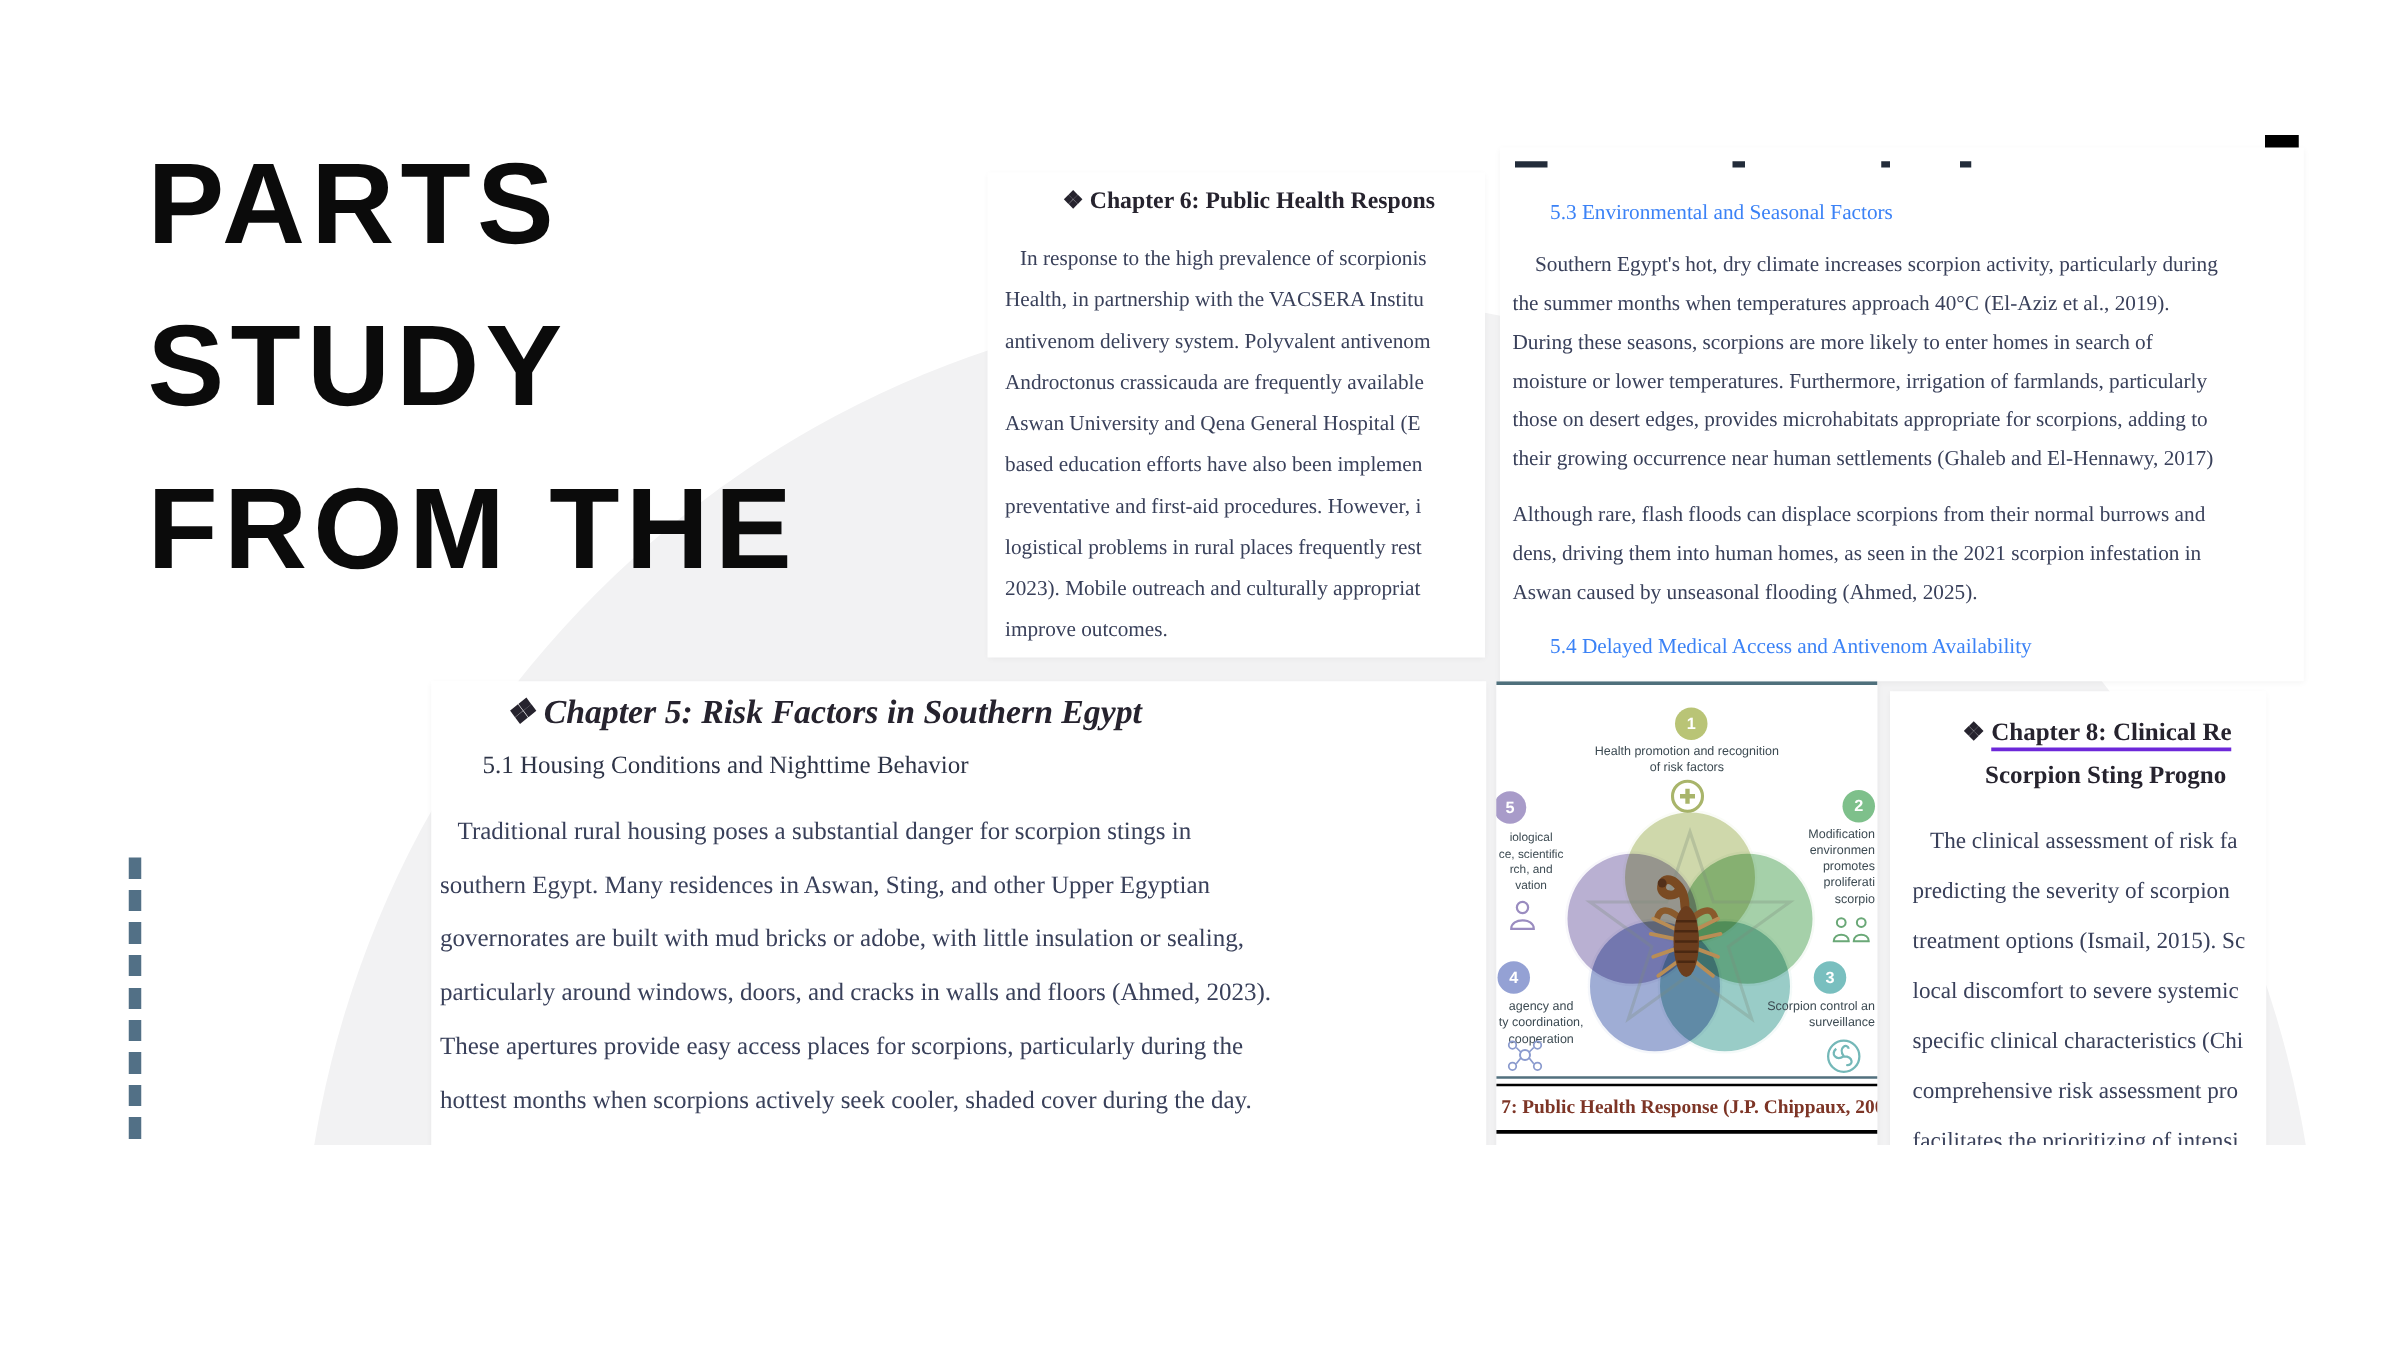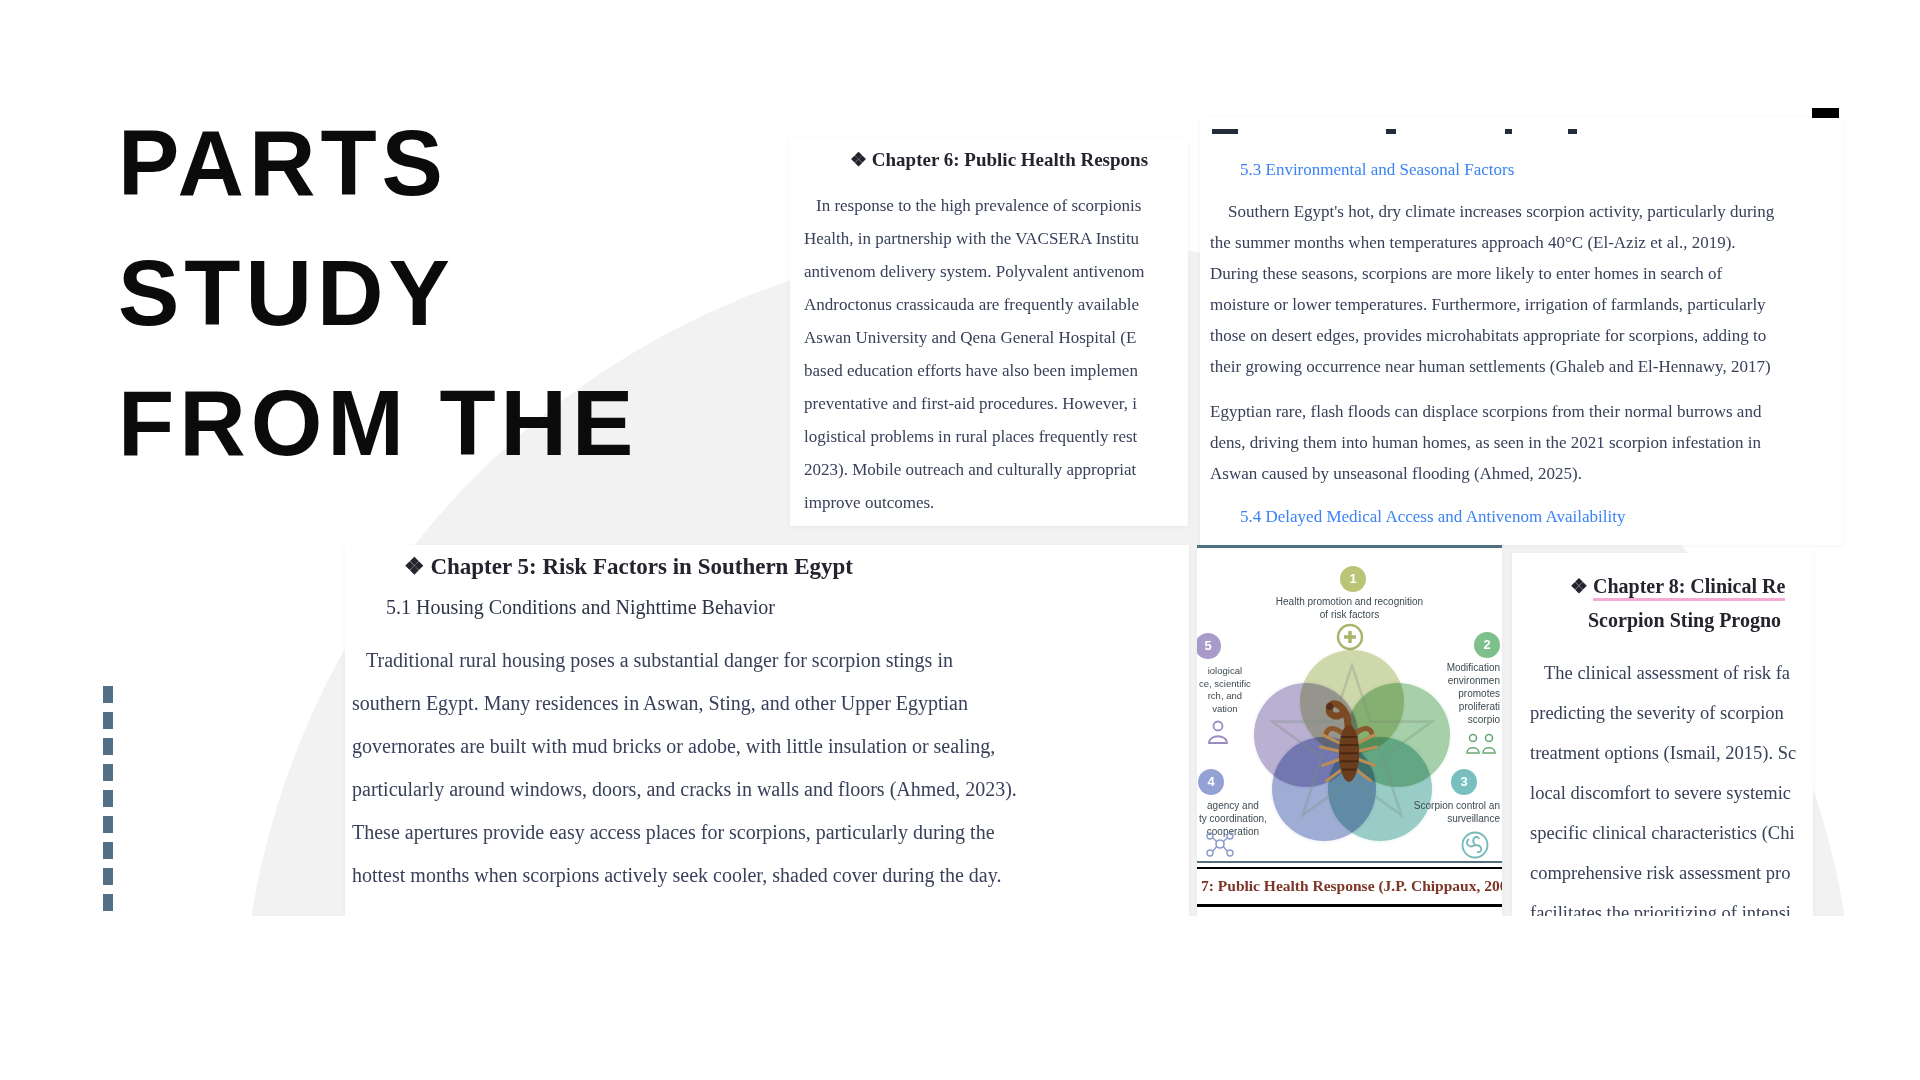--- a/index.html
+++ b/index.html
@@ -23,37 +23,37 @@
 
   .page { position:absolute; background:#ffffff; overflow:hidden;
           font-family:"Liberation Serif", serif; color:#39405a;
           box-shadow:0 1px 5px rgba(0,0,0,0.05); }
   .line { white-space:nowrap; overflow:hidden; }
 
   
   .page-ch6 { left:790px; top:138px; width:398px; height:388px; padding:10px 0 0 14px; }
   .ch-header { color:#26232e; font-weight:bold; white-space:nowrap; overflow:hidden; }
   .page-ch6 .ch-header { font-size:19px; margin-left:46px; }
-  .ch-header .underlined { border-bottom:3px solid #f9a8d4; padding-bottom:1px; }
+  .ch-header .underlined { border-bottom:3px solid #6d28d9; padding-bottom:1px; }
   .page-ch6 .body { margin-top:18px; font-size:17px; line-height:33px; }
   .page-ch6 .body .line:first-child { text-indent:12px; }
 
   
   .page-53 { left:1200px; top:118px; width:643px; height:427px; padding:0 0 0 10px; }
   .frag { position:absolute; top:11px; height:5px; background:#232c3a; }
   .sec-heading { font-size:17px; margin-left:30px; color:#3b82f6; white-space:nowrap; }
   .page-53 .sec-heading.h1 { margin-top:42px; }
   .page-53 .body { margin-top:16px; font-size:17px; line-height:31px; }
   .page-53 .p1 .line:first-child { text-indent:18px; }
   .page-53 .p2 { margin-top:14px; }
   .page-53 .sec-heading.h2 { margin-top:18px; }
 
   
   .page-ch5 { left:345px; top:545px; width:844px; height:406px; padding:8px 0 0 7px; }
-  .page-ch5 .ch-header { font-size:23px; margin-left:52px; }
+  .page-ch5 .ch-header { font-size:27px; margin-left:52px;font-style:italic; }
   .page-ch5 .sub-heading { font-size:20px; margin-top:16px; margin-left:34px; color:#2e3447; white-space:nowrap; }
   .page-ch5 .body { margin-top:20px; font-size:20px; line-height:43px; }
   .page-ch5 .p1 .line:first-child { text-indent:14px; }
   .page-ch5 .p2 { margin-top:10px; }
 
   
   .page-ch8 { left:1512px; top:553px; width:301px; height:382px; padding:16px 0 0 18px; }
   .page-ch8 .ch-header { font-size:20px; margin-left:40px; line-height:34px; }
   .page-ch8 .ch-header2 { font-size:20px; margin-left:58px; line-height:34px; color:#26232e; font-weight:bold; white-space:nowrap; }
   .page-ch8 .body { margin-top:16px; font-size:18.5px; line-height:40px; }
@@ -132,21 +132,21 @@
     <div class="sec-heading h1">5.3 Environmental and Seasonal Factors</div>
     <div class="body p1">
       <div class="line">Southern Egypt's hot, dry climate increases scorpion activity, particularly during</div>
       <div class="line">the summer months when temperatures approach 40°C (El-Aziz et al., 2019).</div>
       <div class="line">During these seasons, scorpions are more likely to enter homes in search of</div>
       <div class="line">moisture or lower temperatures. Furthermore, irrigation of farmlands, particularly</div>
       <div class="line">those on desert edges, provides microhabitats appropriate for scorpions, adding to</div>
       <div class="line">their growing occurrence near human settlements (Ghaleb and El-Hennawy, 2017)</div>
     </div>
     <div class="body p2">
-      <div class="line">Egyptian rare, flash floods can displace scorpions from their normal burrows and</div>
+      <div class="line">Although rare, flash floods can displace scorpions from their normal burrows and</div>
       <div class="line">dens, driving them into human homes, as seen in the 2021 scorpion infestation in</div>
       <div class="line">Aswan caused by unseasonal flooding (Ahmed, 2025).</div>
     </div>
     <div class="sec-heading h2">5.4 Delayed Medical Access and Antivenom Availability</div>
   </div>
 
   <div class="page page-ch5">
     <div class="ch-header">
       <span>❖</span>
       <span class="underlined">Chapter 5: Risk Factors in Southern Egypt</span>

